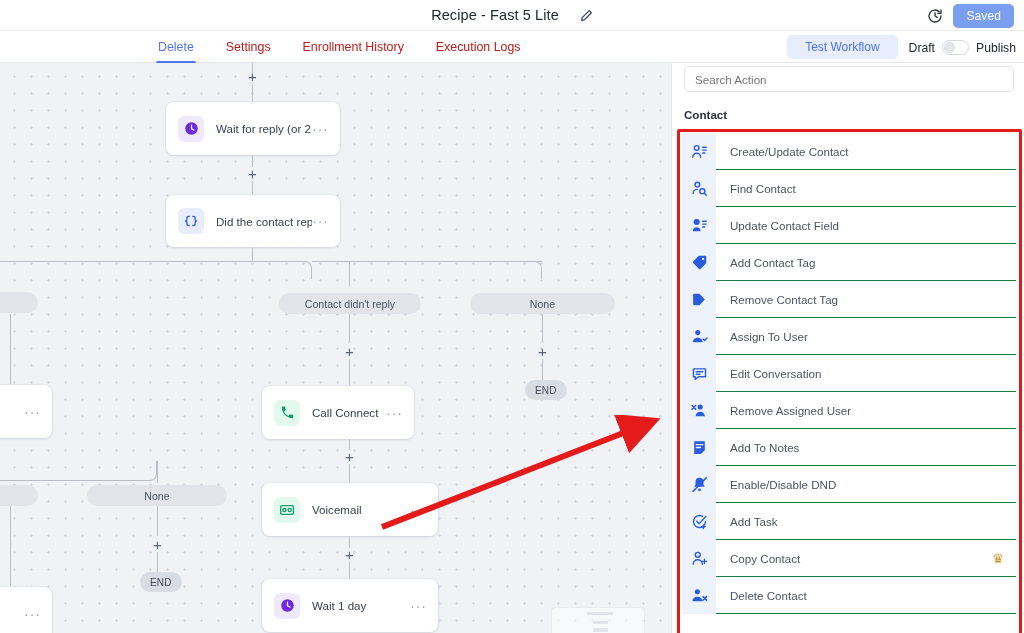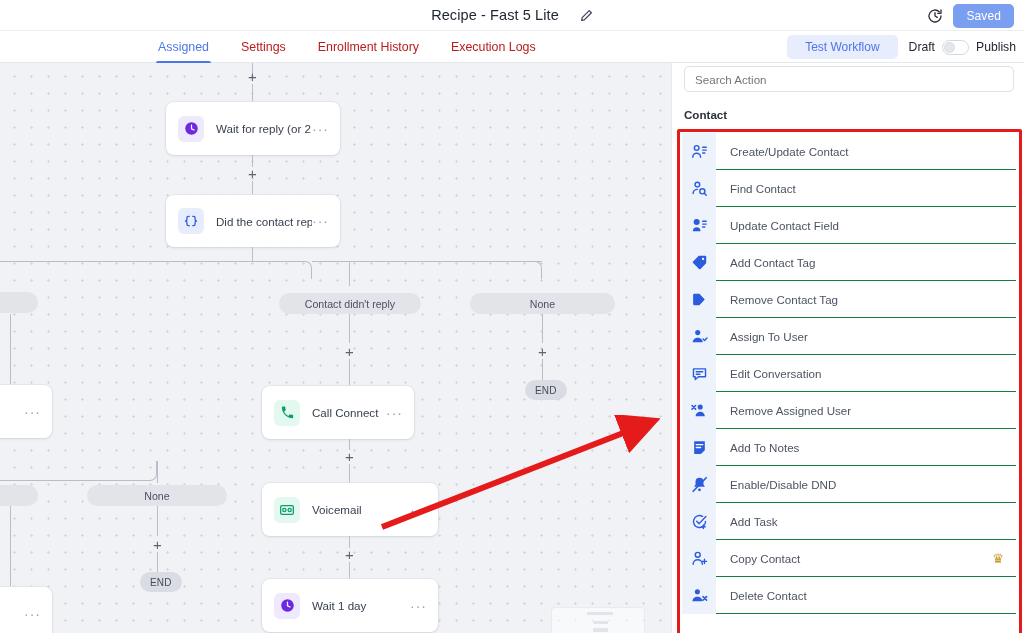--- a/index.html
+++ b/index.html
@@ -50,21 +50,21 @@
     height:2.5px; background:#4f76e8; border-radius:2px 2px 0 0;
   }
   .tabbar-right {
     position:absolute; right:8px; top:0; height:32px;
     display:flex; align-items:center; gap:11px;
   }
   .test-wf {
     background:#e7edfd; color:#4f76e8; font-size:12px;
     border-radius:5px; padding:6px 18px; border:none; cursor:pointer; line-height:1;
   }
-  .pubgroup { display:flex; align-items:center; gap:7px; }
+  .pubgroup { display:flex; align-items:flex-end; gap:7px; }
   .pub-lab { font-size:12.2px; color:#232833; }
   .toggle {
     width:27px; height:15px; border-radius:9px; background:#ffffff;
     border:1px solid #d3d7df; position:relative; cursor:pointer; flex:none;
   }
   .toggle .knob {
     position:absolute; left:1px; top:1px; width:11px; height:11px;
     border-radius:50%; background:#e3e6eb; border:1px solid #d8dce3;
   }
 
@@ -180,21 +180,21 @@
           <polyline points="21 3 21 8 16 8"></polyline>
           <polyline points="12 7 12 12 15.5 14"></polyline>
         </svg>
       </span>
       <button class="saved-btn">Saved</button>
     </div>
   </div>
 
   <div class="tabbar">
     <div class="tabs">
-      <div class="tab active">Assigned</div>
+      <div class="tab active">Delete</div>
       <div class="tab">Settings</div>
       <div class="tab">Enrollment History</div>
       <div class="tab">Execution Logs</div>
     </div>
     <div class="tabbar-right">
       <button class="test-wf">Test Workflow</button>
       <div class="pubgroup">
         <span class="pub-lab">Draft</span>
         <div class="toggle">
             <div class="knob"></div>

